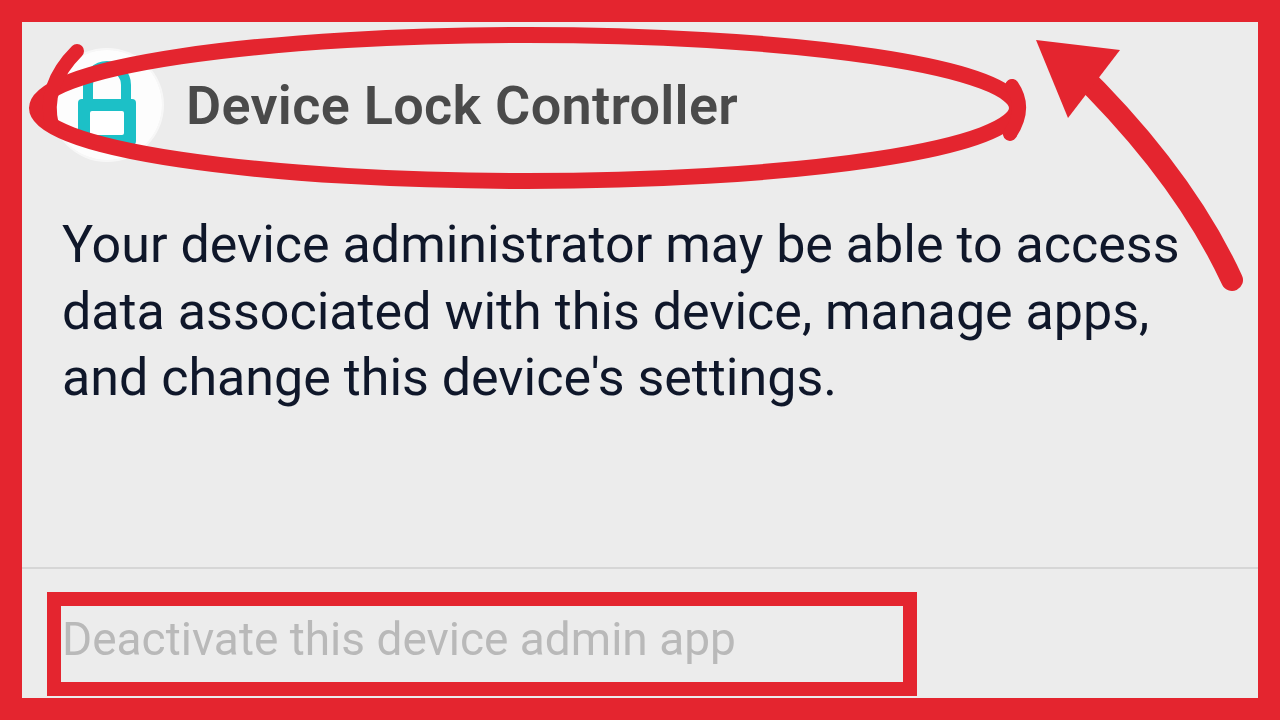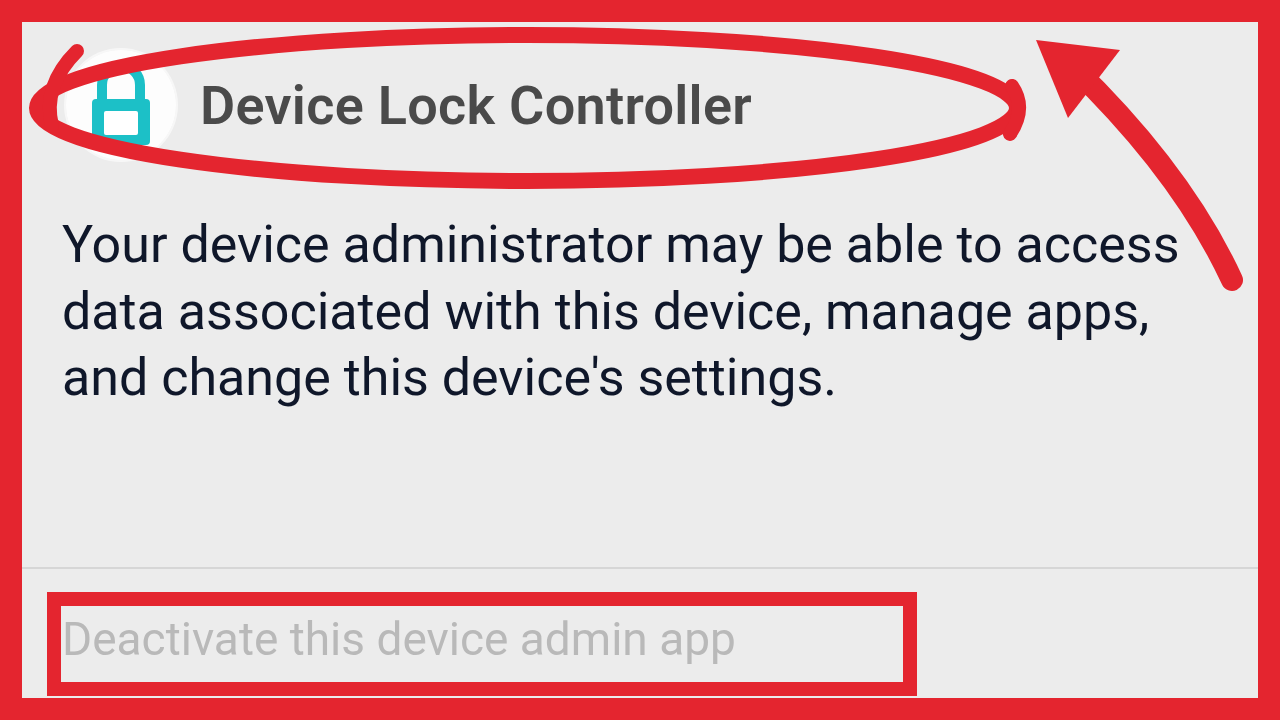--- a/index.html
+++ b/index.html
@@ -18,21 +18,21 @@
       z-index: 10;
     }
     .canvas {
       position: absolute;
       inset: 22px;
       background: #ececec;
     }
     
     .header-row {
       position: absolute;
-      left: 44px;
+      left: 30px;
       top: 28px;
       display: flex;
       align-items: center;
       gap: 24px;
     }
     .lock-icon-wrap {
       width: 110px;
       height: 110px;
       border-radius: 55px;
       background: rgba(255,255,255,0.9);

